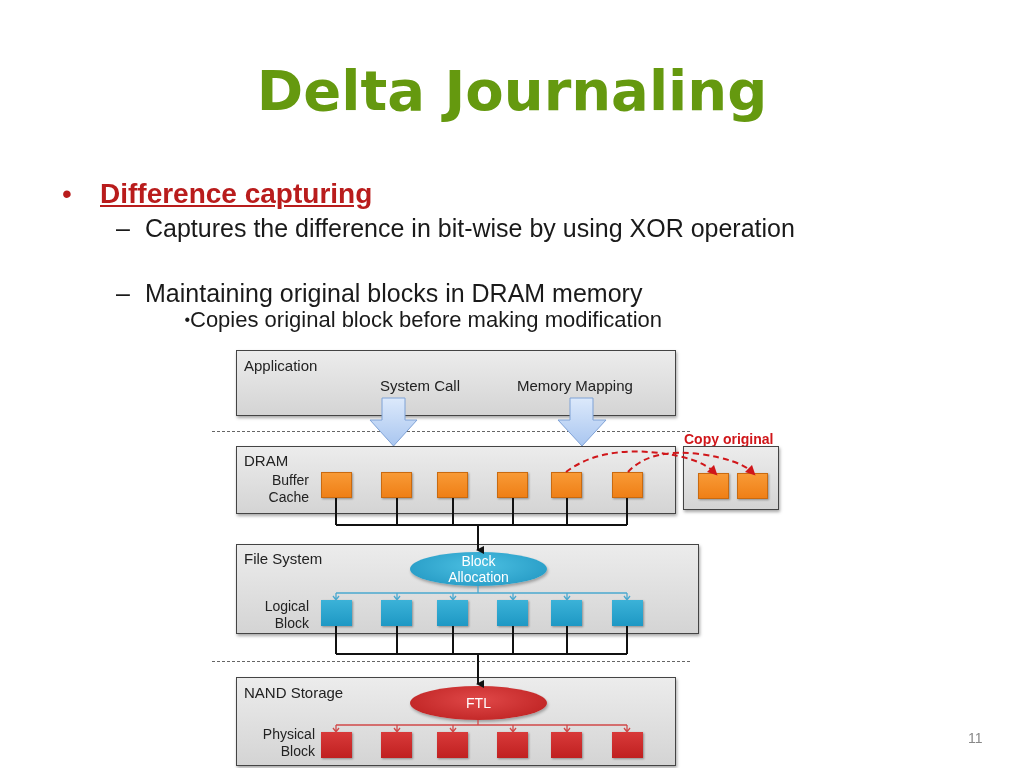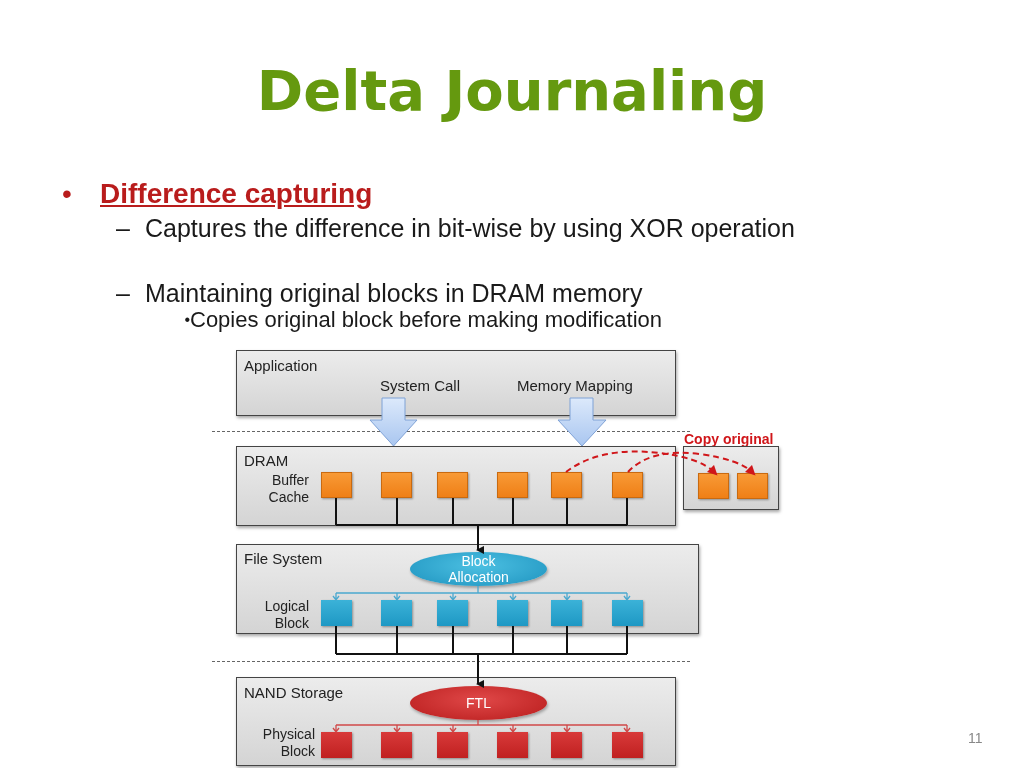--- a/index.html
+++ b/index.html
@@ -55,21 +55,21 @@
     <span class="lbl" style="left:280px; top:26px;">Memory Mapping</span>
   </div>
 
   <div class="dashline" style="left:212px; top:431px; width:478px;"></div>
 
   <div class="annot" style="left:684px; top:407px; width:104px;">
     <div>Copy original</div>
     <div>block</div>
   </div>
 
-  <div class="layer" style="left:236px; top:446px; width:440px; height:80px;">
+  <div class="layer" style="left:236px; top:446px; width:440px; height:68px;">
     <span class="lbl" style="left:7px; top:5px;">DRAM</span>
     <div class="sublbl" style="left:20px; top:25px; width:52px;">
       <div>Buffer</div>
       <div>Cache</div>
     </div>
   </div>
   <div class="blk orange" style="left:321px; top:472px;"></div>
   <div class="blk orange" style="left:381px; top:472px;"></div>
   <div class="blk orange" style="left:437px; top:472px;"></div>
   <div class="blk orange" style="left:497px; top:472px;"></div>

